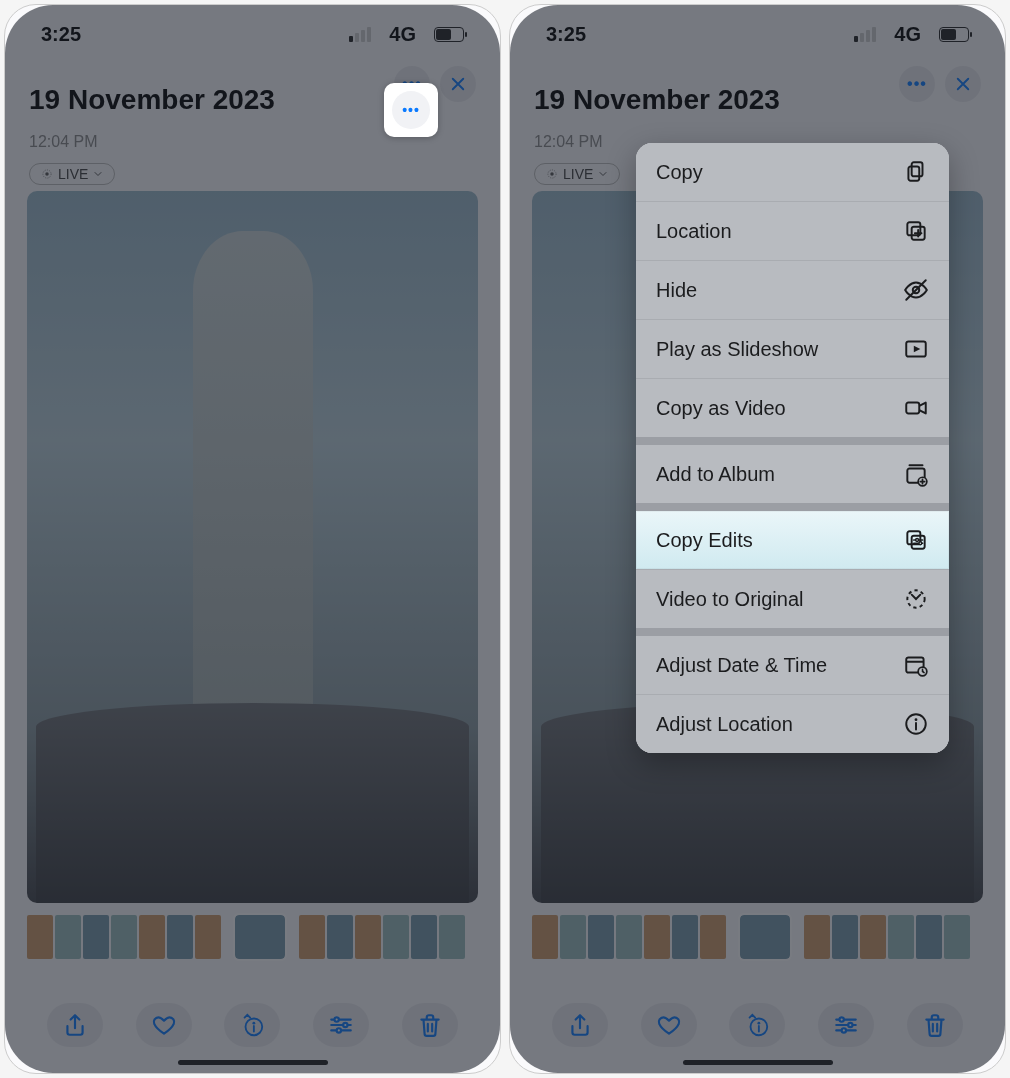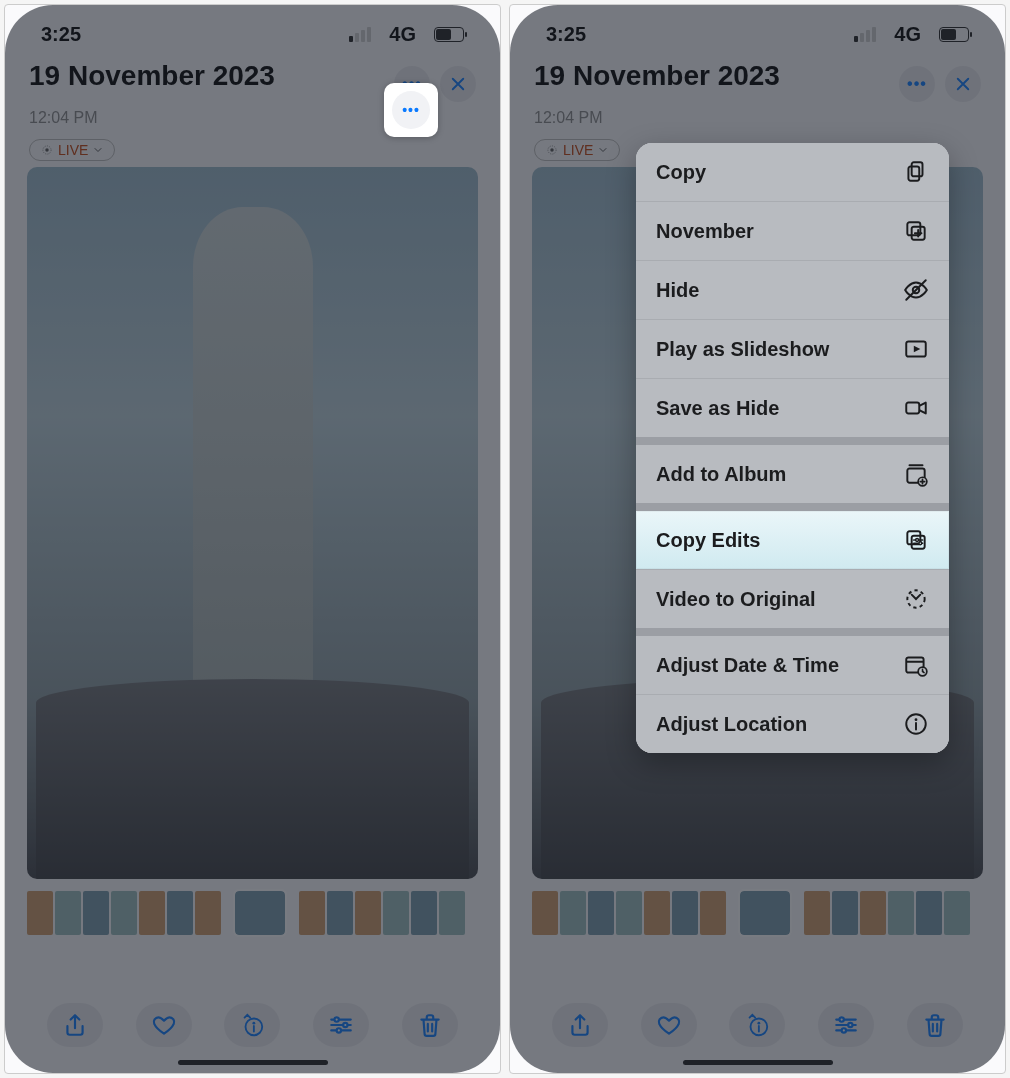--- a/index.html
+++ b/index.html
@@ -7,21 +7,21 @@
     background: #f5f5f5;
     font-family: -apple-system, BlinkMacSystemFont, "Segoe UI", Helvetica, Arial, sans-serif;
     display: flex;
     gap: 8px;
     padding: 4px;
   }
   .phone {
     width: 497px;
     height: 1070px;
     background: #fafafc;
-    border-radius: 4px;
+    border-radius: 32px;
     position: relative;
     overflow: hidden;
     border: 1px solid #ccc;
   }
   .dim-overlay {
     position: absolute;
     inset: 0;
     background: rgba(30,35,45,0.6);
     z-index: 5;
     pointer-events: none;
@@ -46,35 +46,35 @@
     width: 30px; height: 15px; border: 1.5px solid #222; border-radius: 4px; position: relative;
   }
   .battery::after { content:""; position:absolute; right:-4px; top:4px; width:2px; height:5px; background:#222; border-radius:1px;}
   .battery-fill { position:absolute; left:1px; top:1px; bottom:1px; width:55%; background:#222; border-radius:2px;}
   .header {
     padding: 8px 24px 4px 24px;
     display: flex;
     justify-content: space-between;
     align-items: flex-start;
   }
-  .header-text h1 { font-size: 28px; font-weight: 700; }
+  .header-text h1 { font-size: 28px; font-weight: 700; margin-top: 24px; }
   .header-text .time { font-size: 16px; color: #888; margin-top: 17px; }
   .header-buttons { display: flex; gap: 10px; align-items: center; margin-top:6px;}
   .circ-btn {
     width: 36px; height: 36px; border-radius: 50%;
     background: #e9e9ee;
     display: flex; align-items: center; justify-content: center;
     font-size: 20px; color: #0a7aff; cursor:pointer;
   }
   .dots-lg { letter-spacing: 1px; font-weight:900; font-size:16px;}
   .live-chip {
     margin: 8px 0 0 24px;
     display: inline-flex; align-items: center; gap: 4px;
     border: 1px solid #bbb; border-radius: 14px;
-    padding: 2px 10px; font-size: 14px; color: #c2410c; font-weight:500;
+    padding: 2px 10px; font-size: 14px; color: #404040; font-weight:500;
   }
   .photo-area {
     margin: 6px 22px 0 22px;
     height: 712px;
     border-radius: 10px;
     background: linear-gradient(to bottom, #9ab8c9 0%, #b9cfd8 35%, #8a9aa0 75%, #414348 100%);
     position:relative; overflow:hidden;
   }
   .statue {
     position:absolute; left:50%; transform:translateX(-50%); top:40px;
@@ -129,21 +129,20 @@
     overflow:hidden;
     box-shadow: 0 10px 30px rgba(0,0,0,0.3);
   }
   .menu-group { background:#b8bbc0; }
   .menu-item {
     display:flex; justify-content:space-between; align-items:center;
     padding: 16px 20px;
     font-size:20px; color:#1b1c1e;
     background:#b8bbc0;
     cursor:pointer;
-    font-weight:bold;
   }
   .menu-item + .menu-item { border-top:1px solid rgba(0,0,0,0.08); }
   .menu-sep { height:8px; background:#9b9ea4; }
   .menu-item.highlight {
     background: linear-gradient(#eaf6f9,#d0eaf0);
     box-shadow: inset 0 0 0 1px rgba(0,0,0,0.04);
   }
   .menu-icon { width:26px; height:26px; flex:0 0 26px; }
   .menu-icon svg { width:100%; height:100%; }
 </style>
@@ -375,21 +374,21 @@
   <div class="context-menu">
     <div class="menu-group">
       <div class="menu-item">
         <span>Copy</span>
         <span class="menu-icon"><svg viewBox="0 0 24 24">
               <rect x="8" y="3" width="10" height="13" rx="2" fill="none" stroke="#1b1c1e" stroke-width="1.8"></rect>
               <rect x="5" y="7" width="10" height="13" rx="2" fill="none" stroke="#1b1c1e" stroke-width="1.8"></rect>
             </svg></span>
       </div>
       <div class="menu-item">
-        <span>November</span>
+        <span>Location</span>
         <span class="menu-icon"><svg viewBox="0 0 24 24">
               <rect x="4" y="4" width="12" height="12" rx="2" fill="none" stroke="#1b1c1e" stroke-width="1.8"></rect>
               <rect x="8" y="8" width="12" height="12" rx="2" fill="none" stroke="#1b1c1e" stroke-width="1.8"></rect>
               <path d="M14 11v6M11 14h6" stroke="#1b1c1e" stroke-width="1.8" stroke-linecap="round"></path>
             </svg></span>
       </div>
       <div class="menu-item">
         <span>Hide</span>
         <span class="menu-icon"><svg viewBox="0 0 24 24">
               <path d="M2 12s4-7 10-7 10 7 10 7-4 7-10 7-10-7-10-7z" fill="none" stroke="#1b1c1e" stroke-width="1.8"></path>
@@ -398,21 +397,21 @@
             </svg></span>
       </div>
       <div class="menu-item">
         <span>Play as Slideshow</span>
         <span class="menu-icon"><svg viewBox="0 0 24 24">
               <rect x="3" y="5" width="18" height="14" rx="2" fill="none" stroke="#1b1c1e" stroke-width="1.8"></rect>
               <path d="M10 9l6 3-6 3z" fill="#1b1c1e"></path>
             </svg></span>
       </div>
       <div class="menu-item">
-        <span>Save as Hide</span>
+        <span>Copy as Video</span>
         <span class="menu-icon"><svg viewBox="0 0 24 24">
               <rect x="3" y="7" width="12" height="10" rx="2" fill="none" stroke="#1b1c1e" stroke-width="1.8"></rect>
               <path d="M15 10l6-3v10l-6-3" fill="none" stroke="#1b1c1e" stroke-width="1.8" stroke-linejoin="round"></path>
             </svg></span>
       </div>
     </div>
     <div class="menu-sep"></div>
     <div class="menu-group">
       <div class="menu-item">
         <span>Add to Album</span>

